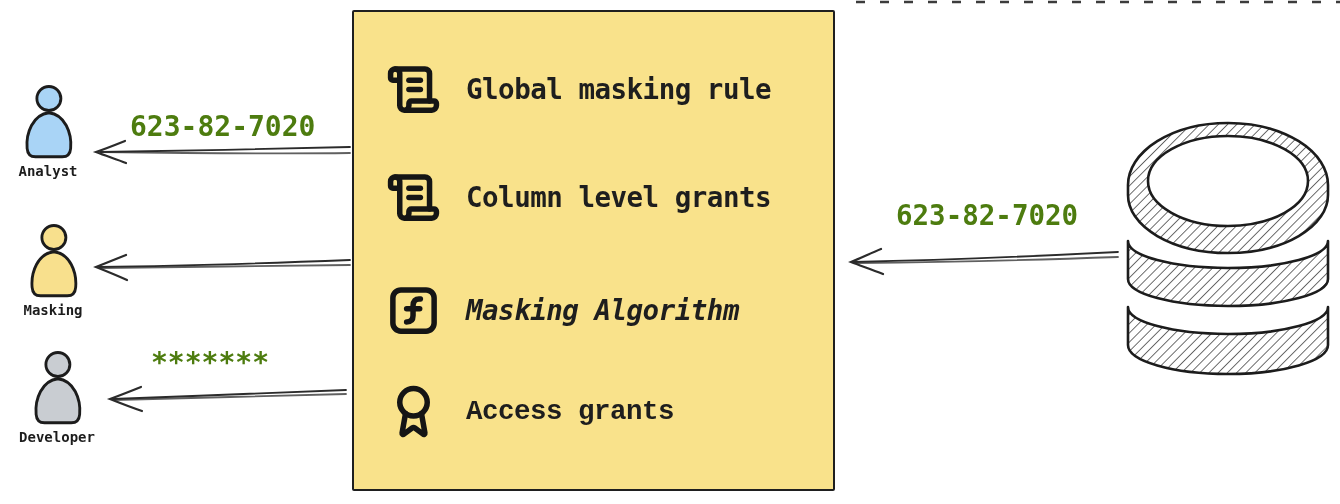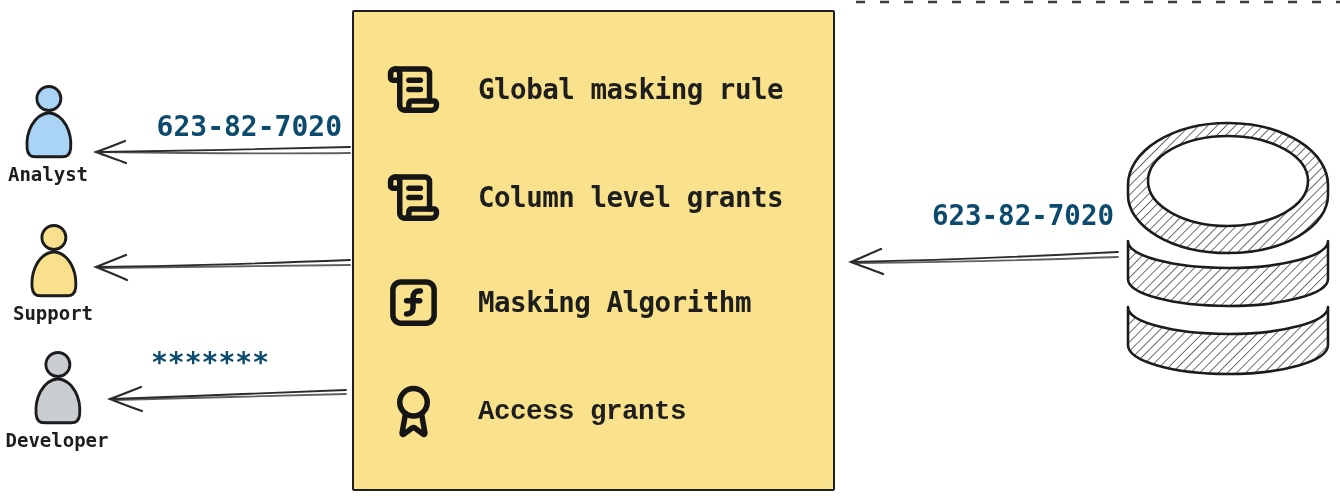--- a/index.html
+++ b/index.html
@@ -14,44 +14,44 @@
   .abs{position:absolute;}
   
   #masking-box{
     left:352px;top:10px;width:479px;height:477px;
     background:#f9e28b;
     border:2.5px solid #1f1f1f;
     border-radius:2px;
   }
   .box-row{
     position:absolute;left:32px;height:56px;
-    display:flex;align-items:center;gap:37px;text-align:center;
+    display:flex;align-items:center;gap:25px;text-align:center;
   }
   .box-row .row-icon{width:55px;height:55px;flex:0 0 auto;}
   .box-row .row-label{
     font-size:27.5px;font-weight:bold;letter-spacing:-0.5px;
     white-space:nowrap;color:#1e1e1e;
   }
-  #row-1{top:49px;} #row-2{top:157px;} #row-3{top:262px;} #row-4{top:371px;font-family:Liberation Mono, monospace;}
+  #row-1{top:49px;} #row-2{top:157px;} #row-3{top:270px;font-style:italic;} #row-4{top:371px;font-family:Liberation Mono, monospace;}
   
   .actor{
     position:absolute;width:96px;
     display:flex;flex-direction:column;align-items:center;
   }
   .actor svg{width:64px;height:75px;}
   .actor-label{
-    margin-top:3px;font-size:19px;font-weight:bold;white-space:nowrap;
+    margin-top:3px;font-size:14px;font-weight:bold;white-space:nowrap;
   }
   #actor-analyst{left:0px;top:85px;}
   #actor-support{left:5px;top:224px;}
   #actor-developer{left:9px;top:351px;}
   
   .flow-label{
-    position:absolute;height:32px;line-height:32px;text-align:right;
-    font-size:28px;font-weight:bold;white-space:nowrap;color:#0c4a6e;
+    position:absolute;height:32px;line-height:32px;text-align:left;
+    font-size:28px;font-weight:bold;white-space:nowrap;color:#4d7c0f;
   }
   #label-analyst{left:130px;top:111px;width:212px;}
   #label-support{left:134px;top:219px;width:212px;}
   #label-developer{left:151px;top:347px;width:118px;}
   #label-source{left:896px;top:199px;width:218px;font-size:27.5px;}
   
   #arrows-layer{left:0;top:0;width:1340px;height:504px;pointer-events:none;}
   #database-icon{left:1122px;top:118px;width:212px;height:274px;}
   .lucide{stroke:#151515;fill:none;stroke-width:2.4;stroke-linecap:round;stroke-linejoin:round;}
 </style>
@@ -141,21 +141,21 @@
     <div class="actor-label">Analyst</div>
   </div>
 
   <div class="actor" id="actor-support">
     <svg viewBox="0 0 72 84">
       <g stroke="#1c1c1c" stroke-width="3.2" fill="#f8e08d">
         <circle cx="37" cy="15" r="13.5"></circle>
         <path d="M37,31 C19,33 11,54 12.5,71 C13,78 17,80.5 22,80.5 L52,80.5 C57,80.5 61,78 61.5,71 C63,54 55,33 37,31 Z"></path>
       </g>
     </svg>
-    <div class="actor-label">Support</div>
+    <div class="actor-label">Masking</div>
   </div>
 
   <div class="actor" id="actor-developer">
     <svg viewBox="0 0 72 84">
       <g stroke="#1c1c1c" stroke-width="3.2" fill="#c9cdd2">
         <circle cx="37" cy="15" r="13.5"></circle>
         <path d="M37,31 C19,33 11,54 12.5,71 C13,78 17,80.5 22,80.5 L52,80.5 C57,80.5 61,78 61.5,71 C63,54 55,33 37,31 Z"></path>
       </g>
     </svg>
     <div class="actor-label">Developer</div>

